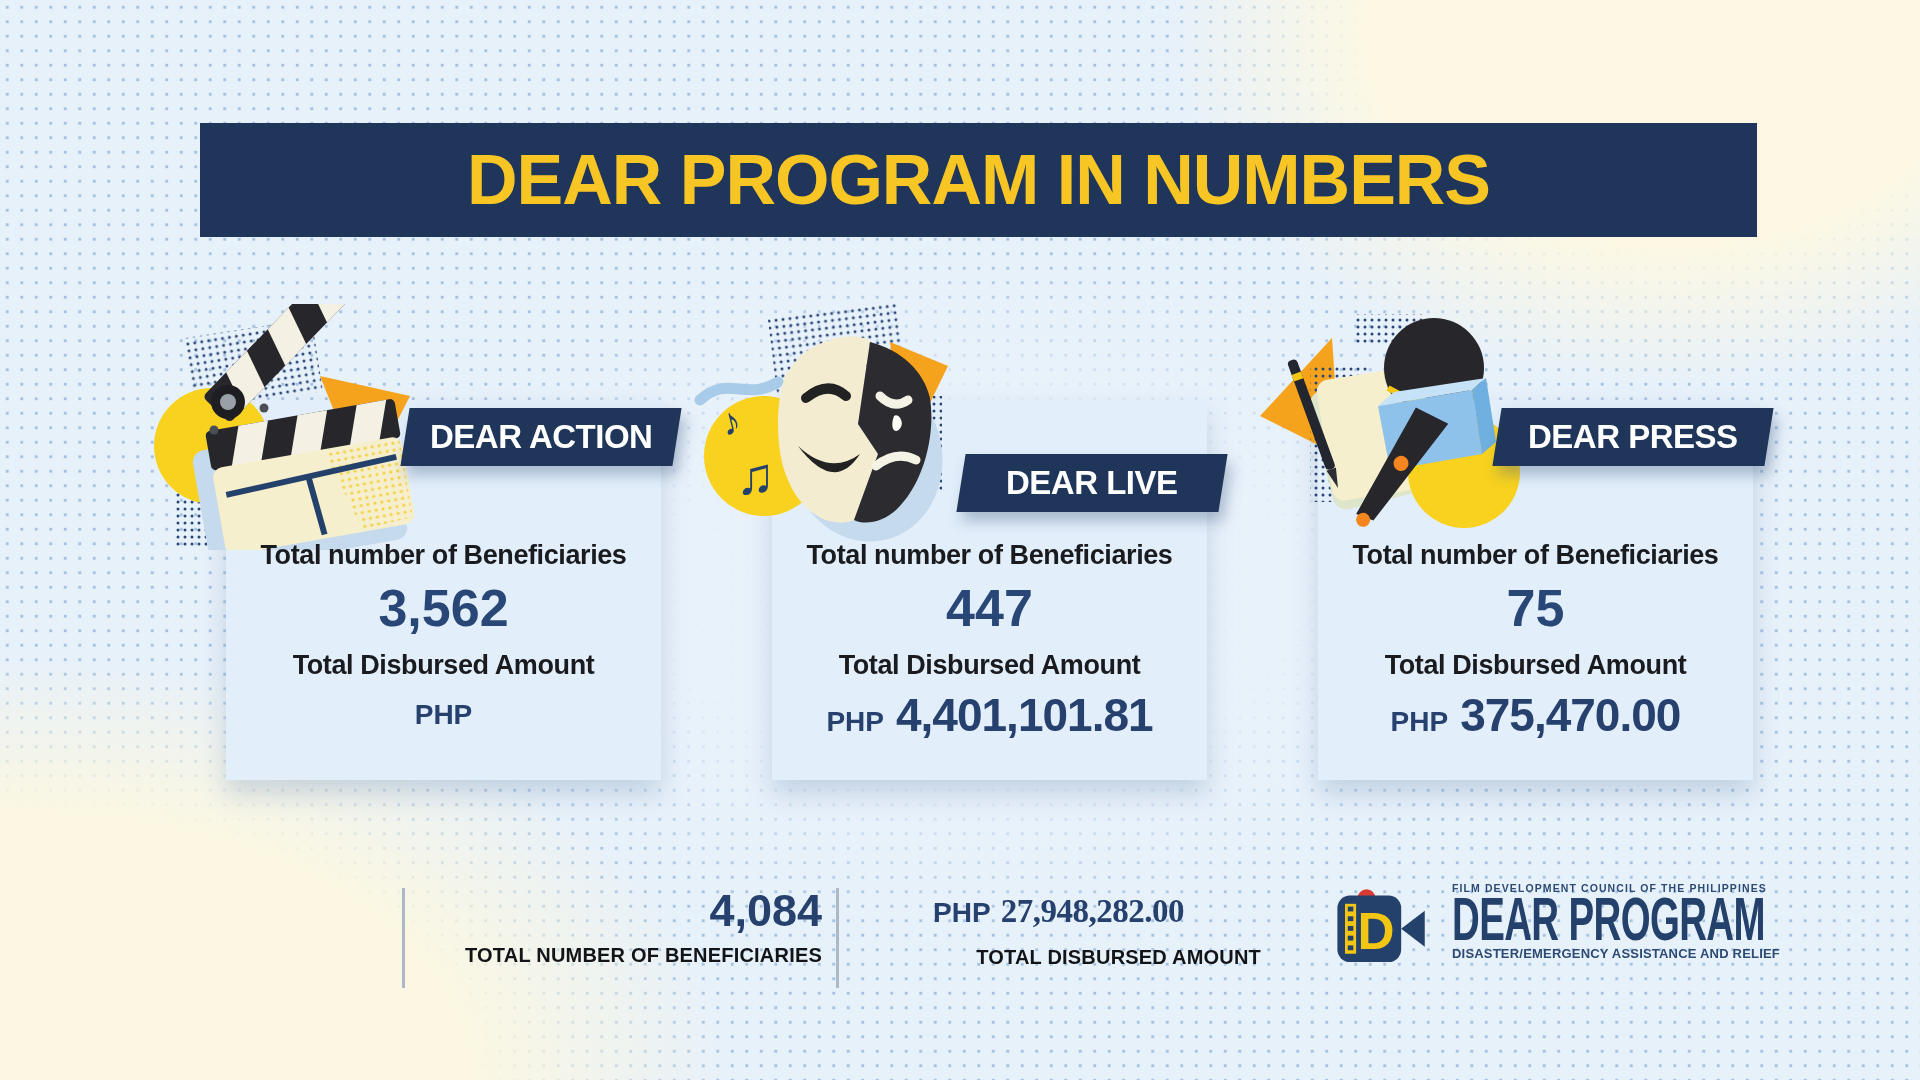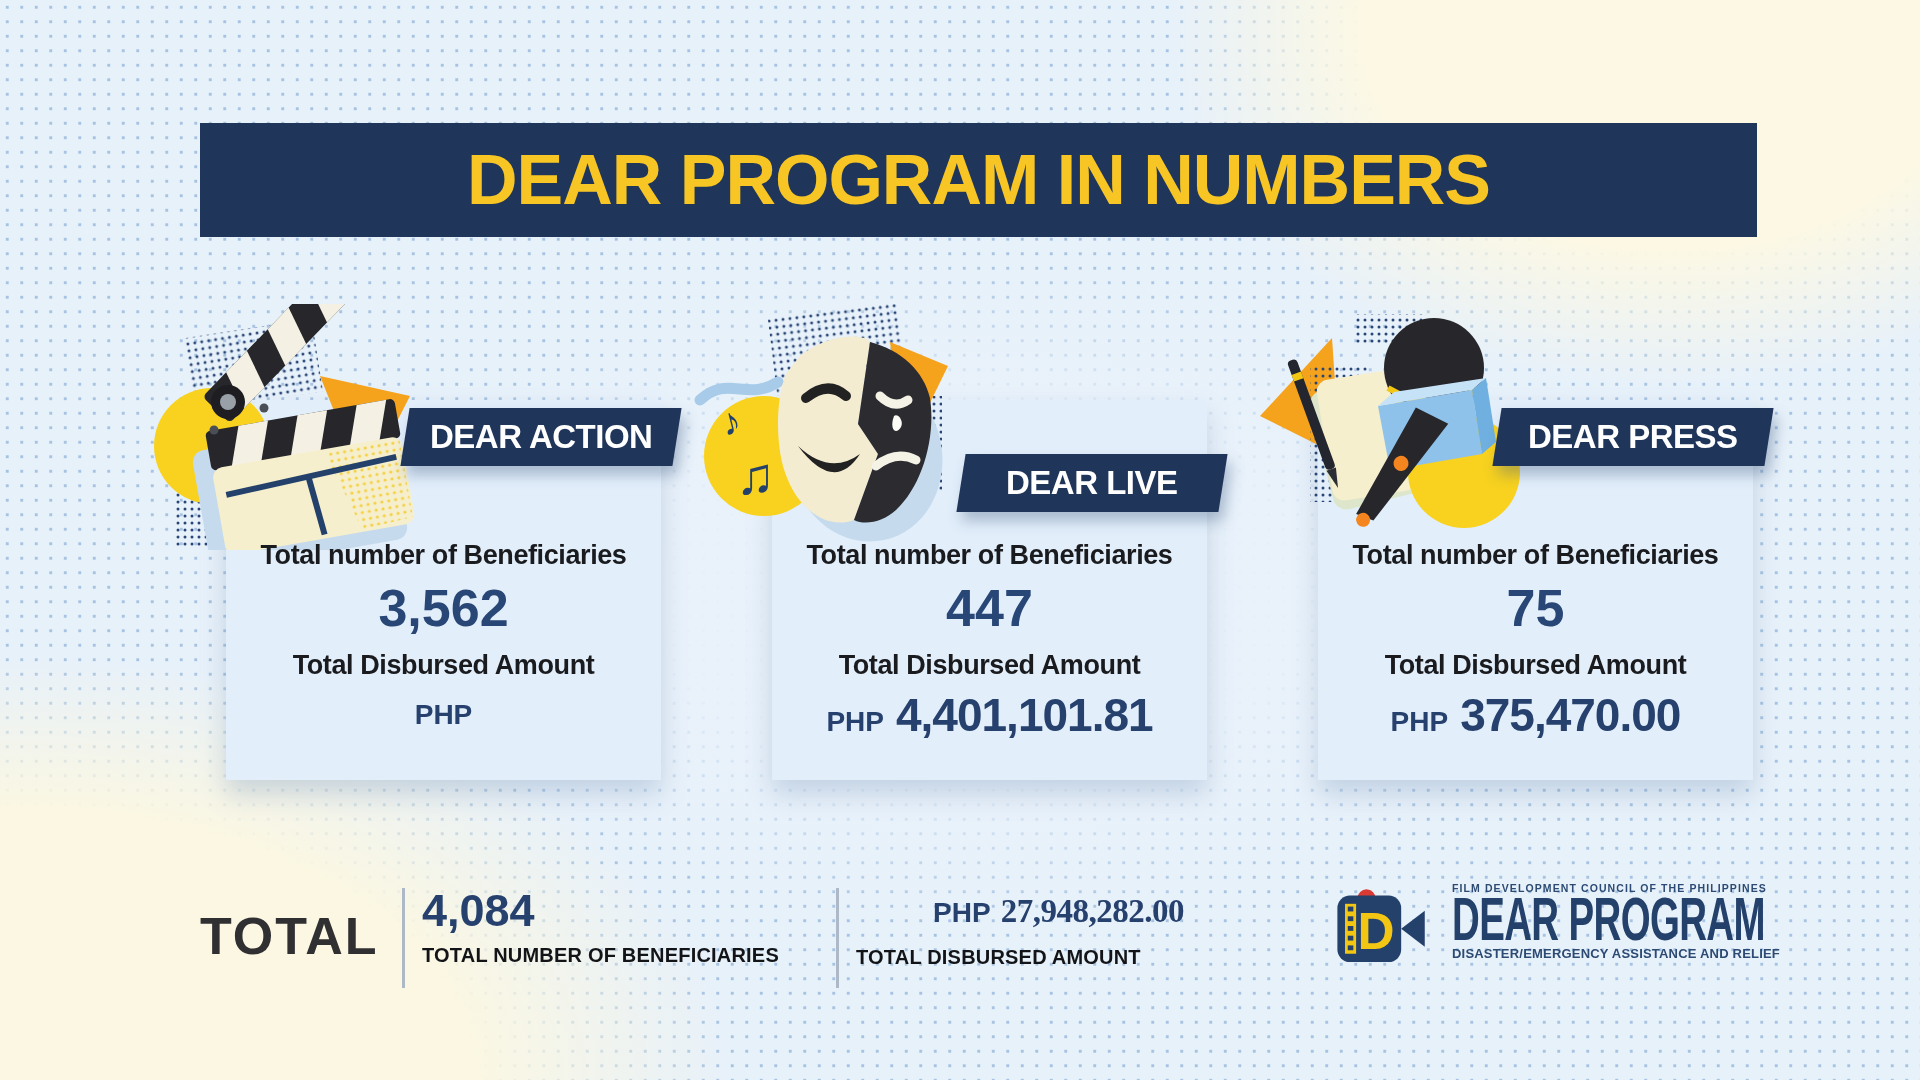--- a/index.html
+++ b/index.html
@@ -35,21 +35,21 @@
   .stat-label{font-size:27px; font-weight:700; color:#1a1b1e; letter-spacing:-0.4px; line-height:34px;}
   .stat-value{font-size:52px; font-weight:800; color:#294776; margin-top:6px; line-height:60px;}
   .stat-label.dis{margin-top:10px;}
   .amount-row{margin-top:4px; display:flex; align-items:baseline; justify-content:center; gap:12px; color:#27416e; line-height:58px;}
   .php{font-size:28px; font-weight:800;}
   .amount{font-size:46px; font-weight:800; letter-spacing:-1px;}
   
   .total-label{position:absolute; left:200px; top:906px; font-size:52px; font-weight:800; color:#302f31; letter-spacing:2px;}
   .fdiv{position:absolute; width:3px; height:100px; top:888px; background:#adb9c6;}
   .fdiv1{left:402px}.fdiv2{left:836px}
-  .fstat{position:absolute; text-align:left; top:886px;}
+  .fstat{position:absolute; text-align:right; top:886px;}
   .fstat-ben{left:422px; width:400px;}
   .fstat-dis{left:856px; width:405px;}
   .fstat-value{font-size:45px; font-weight:800; color:#27416e; line-height:50px;}
   .fstat-row{display:flex; align-items:baseline; justify-content:center; gap:10px; color:#27416e; line-height:50px;}
   .fphp{font-size:28px; font-weight:800;}
   .famount{font-size:33px; font-weight:800; letter-spacing:-0.5px;font-family:Liberation Serif, serif;}
   .fstat-caption{font-size:20px; font-weight:700; color:#131417; margin-top:8px; letter-spacing:0.2px; white-space:nowrap;}
   
   .logo{position:absolute; left:1336px; top:876px; display:flex; gap:12px;}
   .logo-cam{width:104px; height:100px;}
@@ -200,21 +200,20 @@
       <div class="stat-label">Total number of Beneficiaries</div>
       <div class="stat-value">75</div>
       <div class="stat-label dis">Total Disbursed Amount</div>
       <div class="amount-row">
         <span class="php">PHP</span>
         <span class="amount">375,470.00</span>
       </div>
     </div>
   </section>
 
-  <div class="total-label">TOTAL</div>
   <div class="fdiv fdiv1"></div>
   <div class="fstat fstat-ben">
     <div class="fstat-value">4,084</div>
     <div class="fstat-caption">TOTAL NUMBER OF BENEFICIARIES</div>
   </div>
   <div class="fdiv fdiv2"></div>
   <div class="fstat fstat-dis">
     <div class="fstat-row">
       <span class="fphp">PHP</span>
       <span class="famount">27,948,282.00</span>

